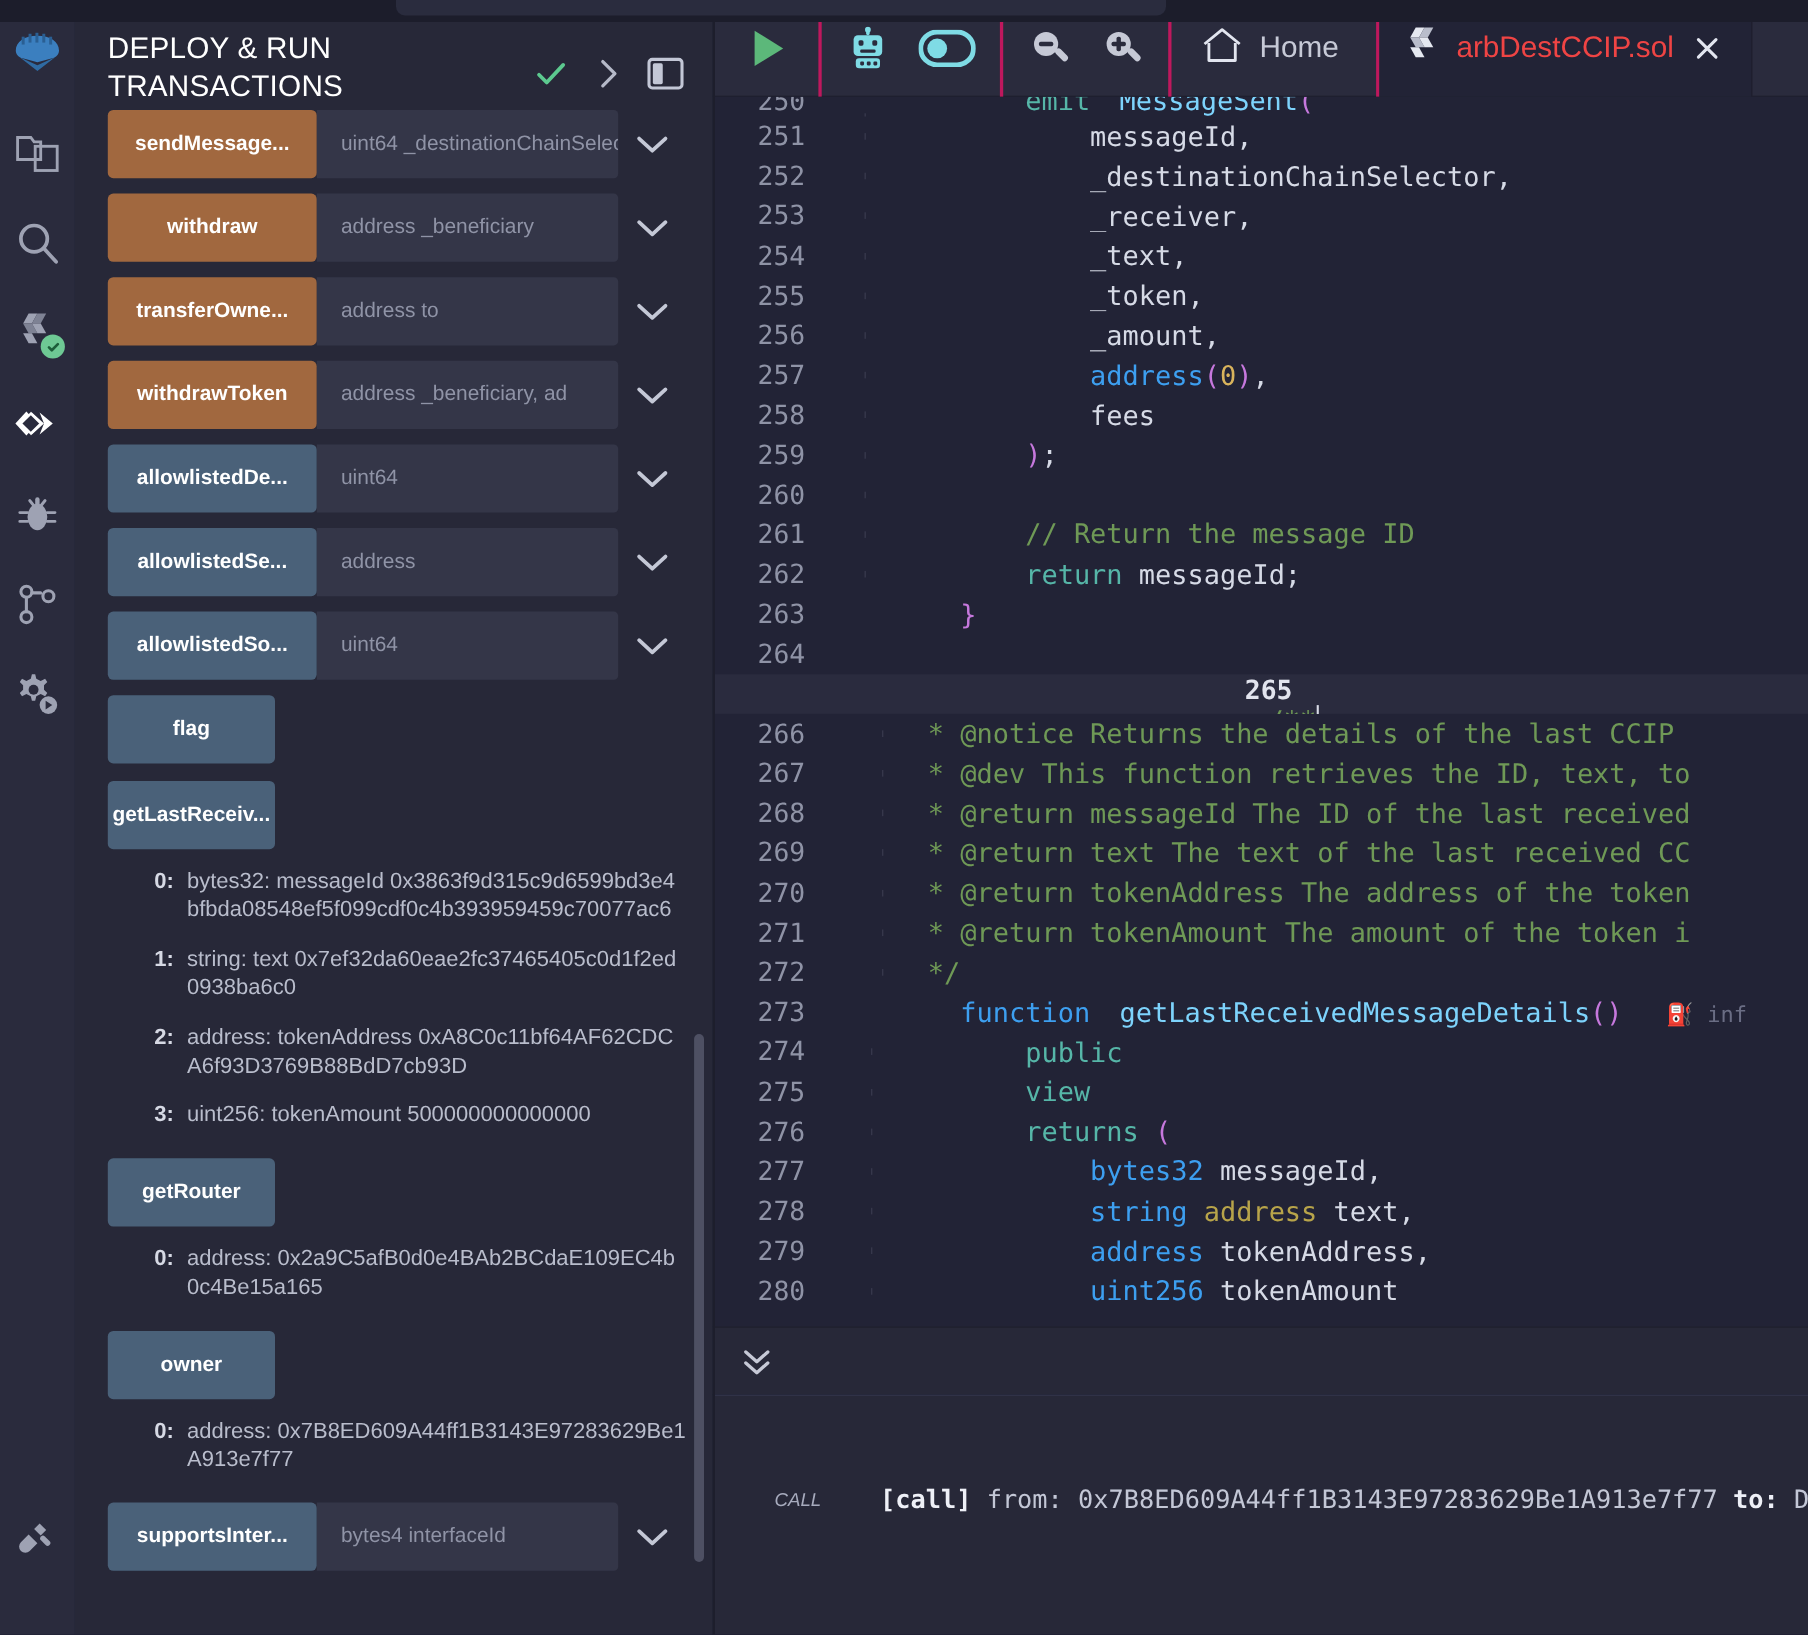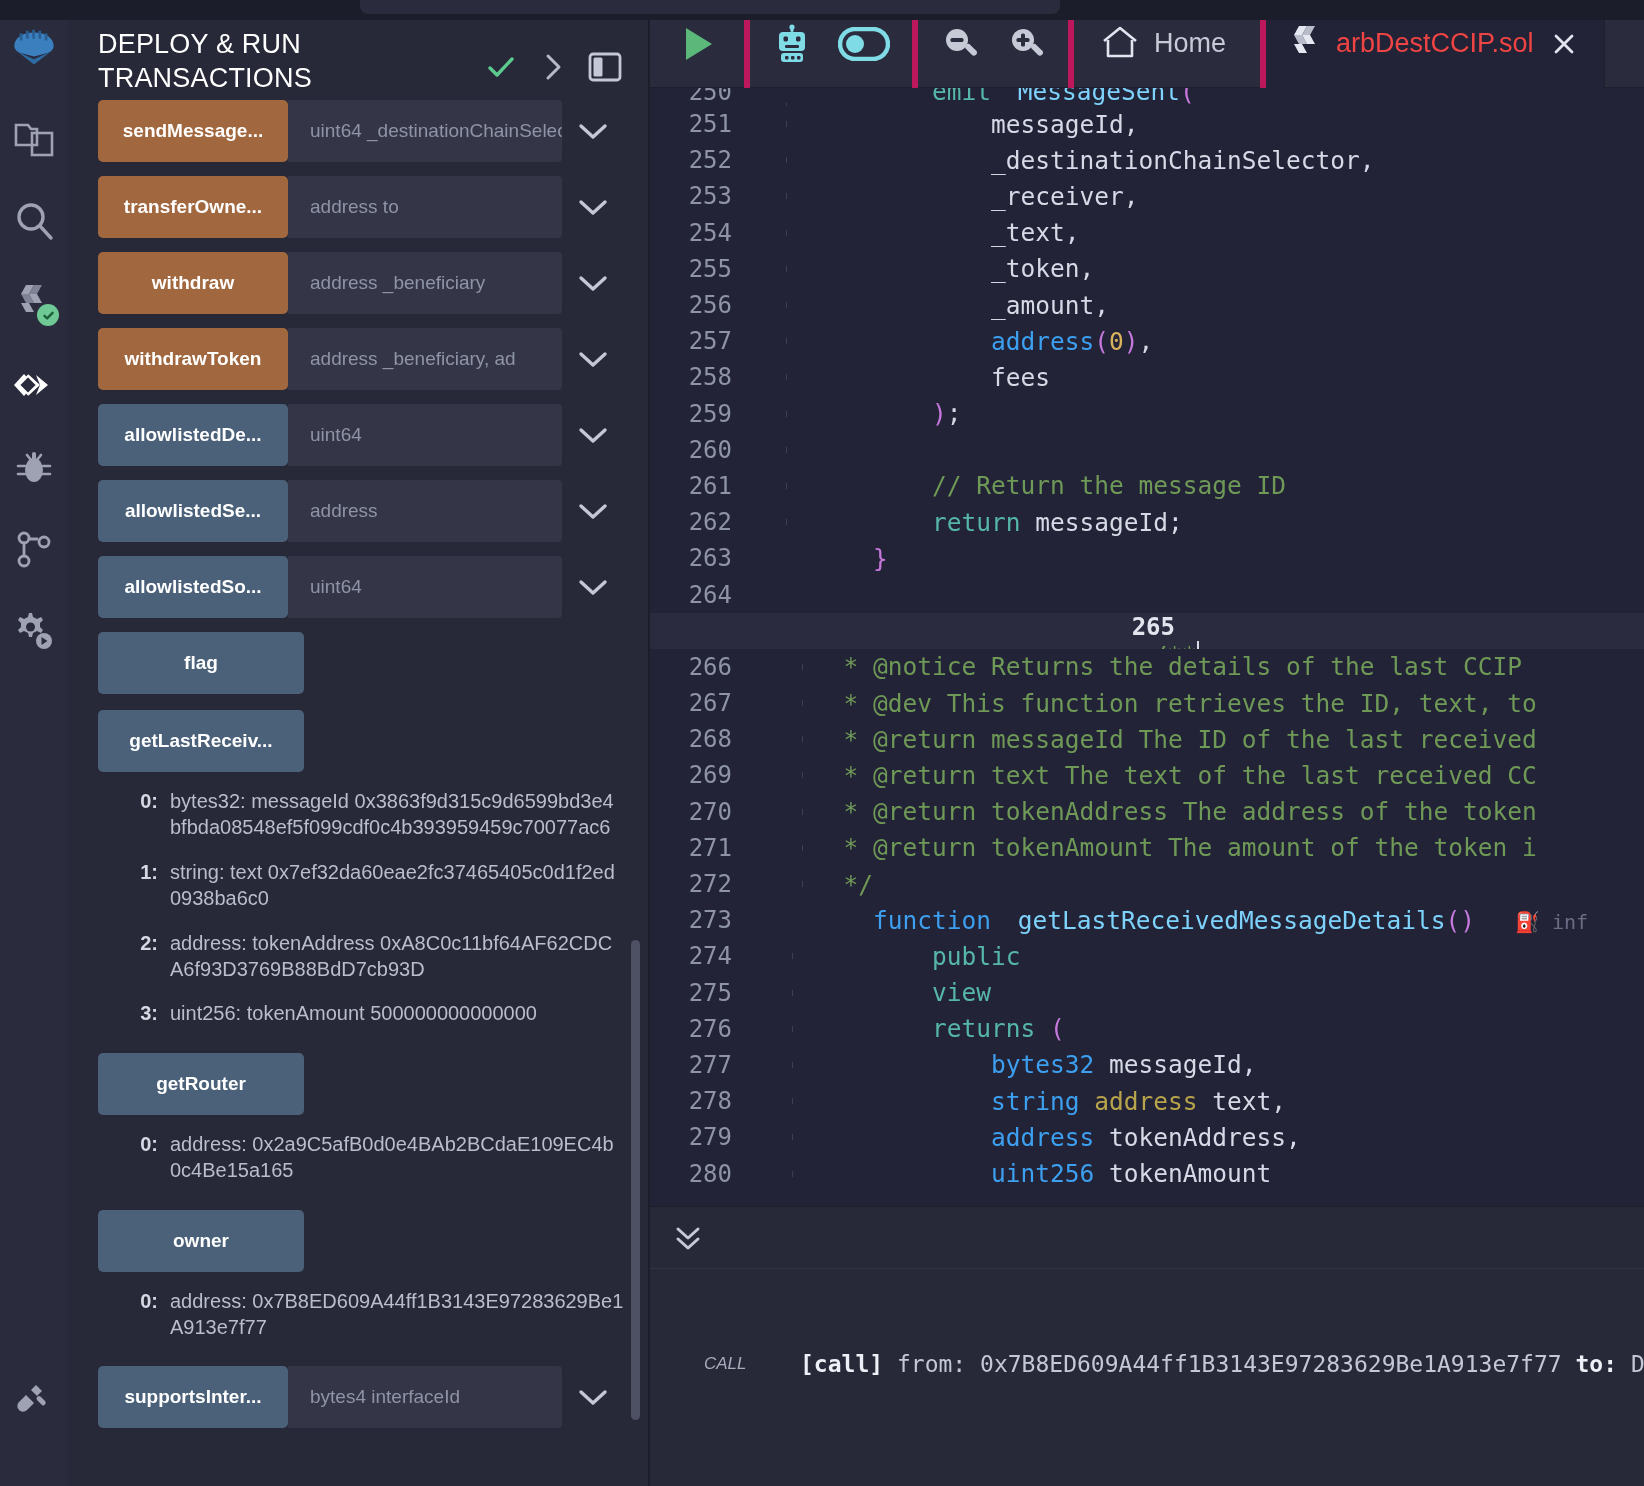--- a/index.html
+++ b/index.html
@@ -76,21 +76,21 @@
     flex: 1; background: #343648; border: none; outline: none;
     color: #9b9fb0; font-size: 19px; padding-left: 22px;
     font-family: "Liberation Sans", sans-serif;
     border-radius: 0 4px 4px 0; min-width: 0;
   }
   .fn-input::placeholder { color: #8f93a6; }
   .caret {
     width: 62px; display: flex; align-items: center; justify-content: center;
     cursor: pointer;
   }
-  .fn-row.nofield .fn-btn { width: 206px; }
+  .fn-row.nofield .fn-btn { width: 152px; }
 
   
   .fn-solo { margin-bottom: 16px; }
   .fn-solo .fn-btn { height: 62px; }
 
   
   .ret-block { margin: 14px 0 26px 0; padding-left: 26px; }
   .ret-row {
     display: flex; margin-bottom: 18px;
     font-size: 20px; line-height: 1.32; color: #b9bdcc;
@@ -114,21 +114,21 @@
   .main {
     flex: 1; height: 1486px; position: relative;
     background: #222336; overflow: hidden;
   }
   .toolbar {
     height: 88px; display: flex; align-items: center;
     background: #2a2b3d; border-bottom: 1px solid #1e1f2d;
   }
   .tb-group {
     height: 88px; display: flex; align-items: center; padding: 0 22px;
-    border-right: 6px solid #be185d; gap: 26px;
+    border-right: 3px solid #be185d; gap: 26px;
   }
   .tb-btn { cursor: pointer; display: flex; align-items: center; justify-content: center; }
   .tb-home { display: flex; align-items: center; gap: 14px; cursor: pointer; }
   .tb-home-label { color: #c6c9d6; font-size: 27px; }
   .tab {
     height: 88px; display: flex; align-items: center; gap: 16px;
     padding: 0 26px 0 24px; background: #222336; cursor: pointer;
     border-right: 1px solid #1e1f2d;
   }
   .tab-label { color: #ef4444; font-size: 27px; }
@@ -339,32 +339,32 @@
         <button class="fn-btn orange">sendMessage...</button>
         <input class="fn-input" placeholder="uint64 _destinationChainSelector" style="">
         <span class="caret">
           <svg width="34" height="22" viewBox="0 0 34 22" fill="none" stroke="#c4c8d6" stroke-width="3.4" stroke-linecap="round" stroke-linejoin="round">
               <path d="M5 6l12 11L29 6"></path>
             </svg>
         </span>
       </div>
 
       <div class="fn-row">
-        <button class="fn-btn orange">transferOwne...</button>
-        <input class="fn-input" placeholder="address to" style="">
+        <button class="fn-btn orange">withdraw</button>
+        <input class="fn-input" placeholder="address _beneficiary" style="">
         <span class="caret">
           <svg width="34" height="22" viewBox="0 0 34 22" fill="none" stroke="#c4c8d6" stroke-width="3.4" stroke-linecap="round" stroke-linejoin="round">
               <path d="M5 6l12 11L29 6"></path>
             </svg>
         </span>
       </div>
 
       <div class="fn-row">
-        <button class="fn-btn orange">withdraw</button>
-        <input class="fn-input" placeholder="address _beneficiary" style="">
+        <button class="fn-btn orange">transferOwne...</button>
+        <input class="fn-input" placeholder="address to" style="">
         <span class="caret">
           <svg width="34" height="22" viewBox="0 0 34 22" fill="none" stroke="#c4c8d6" stroke-width="3.4" stroke-linecap="round" stroke-linejoin="round">
               <path d="M5 6l12 11L29 6"></path>
             </svg>
         </span>
       </div>
 
       <div class="fn-row">
         <button class="fn-btn orange">withdrawToken</button>
         <input class="fn-input" placeholder="address _beneficiary, ad" style="">

